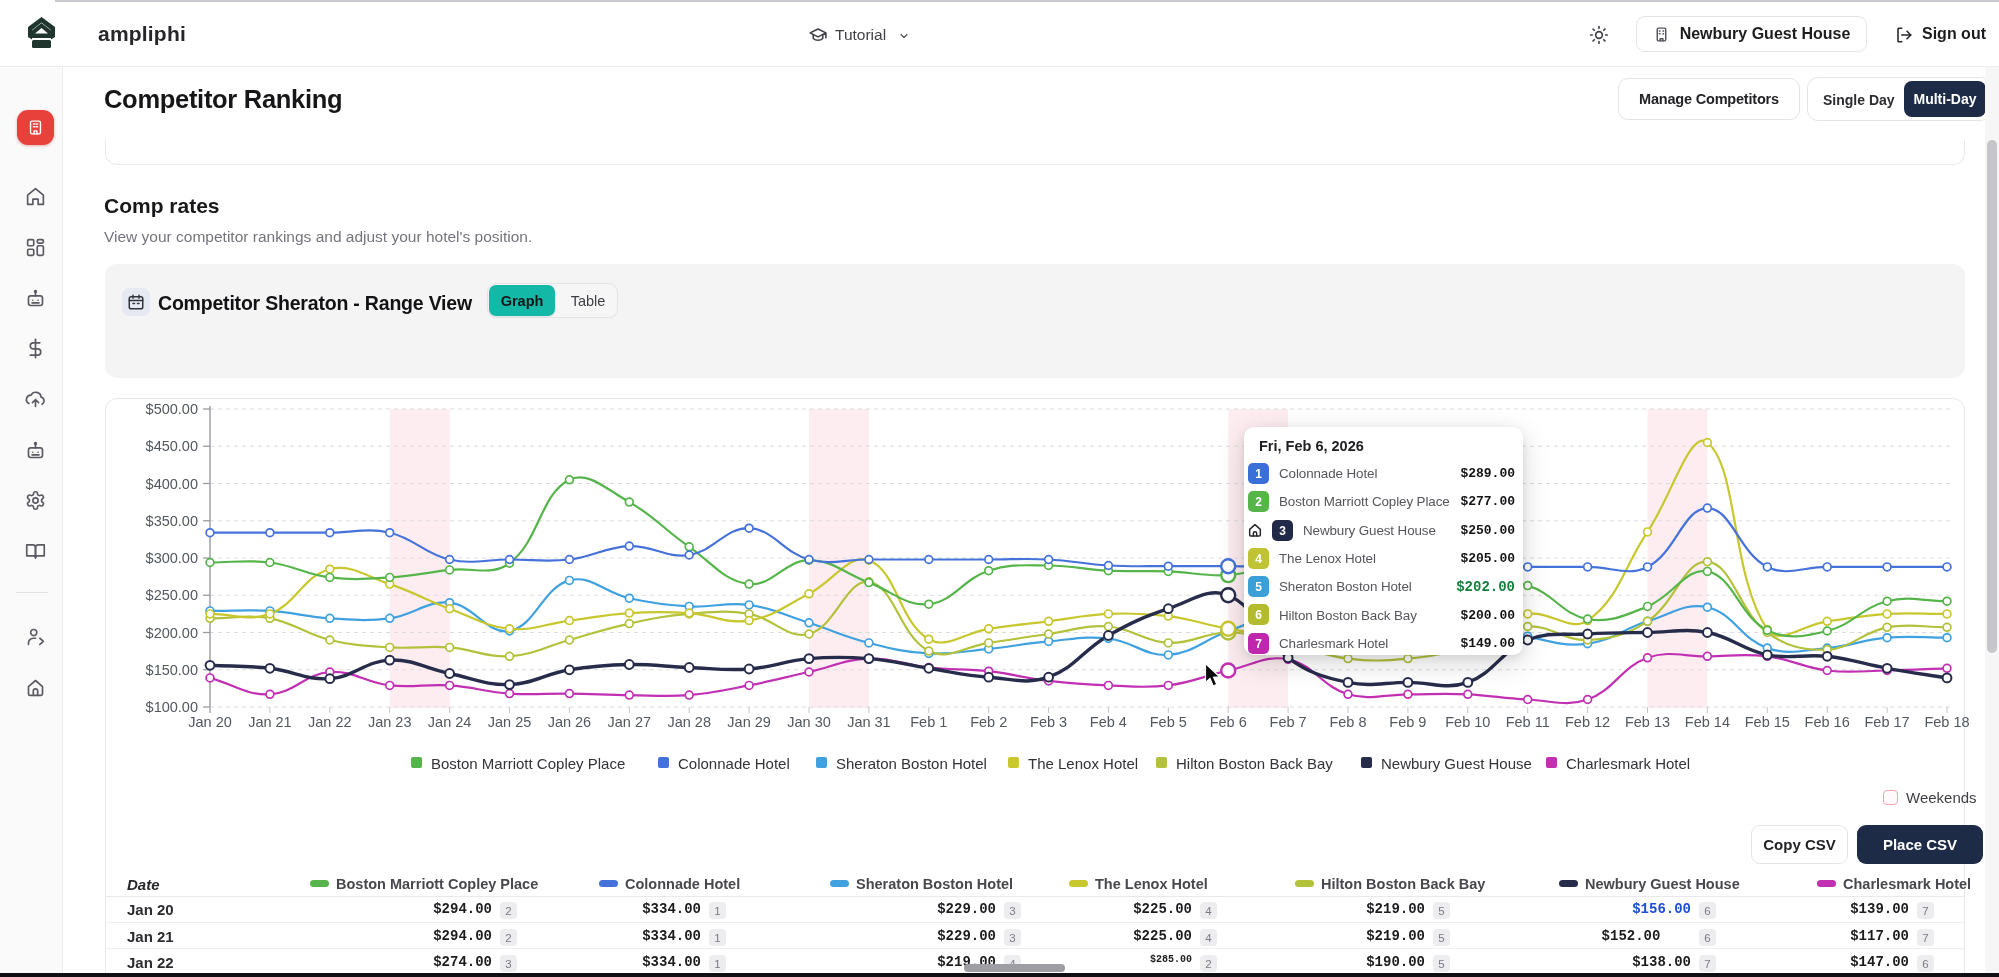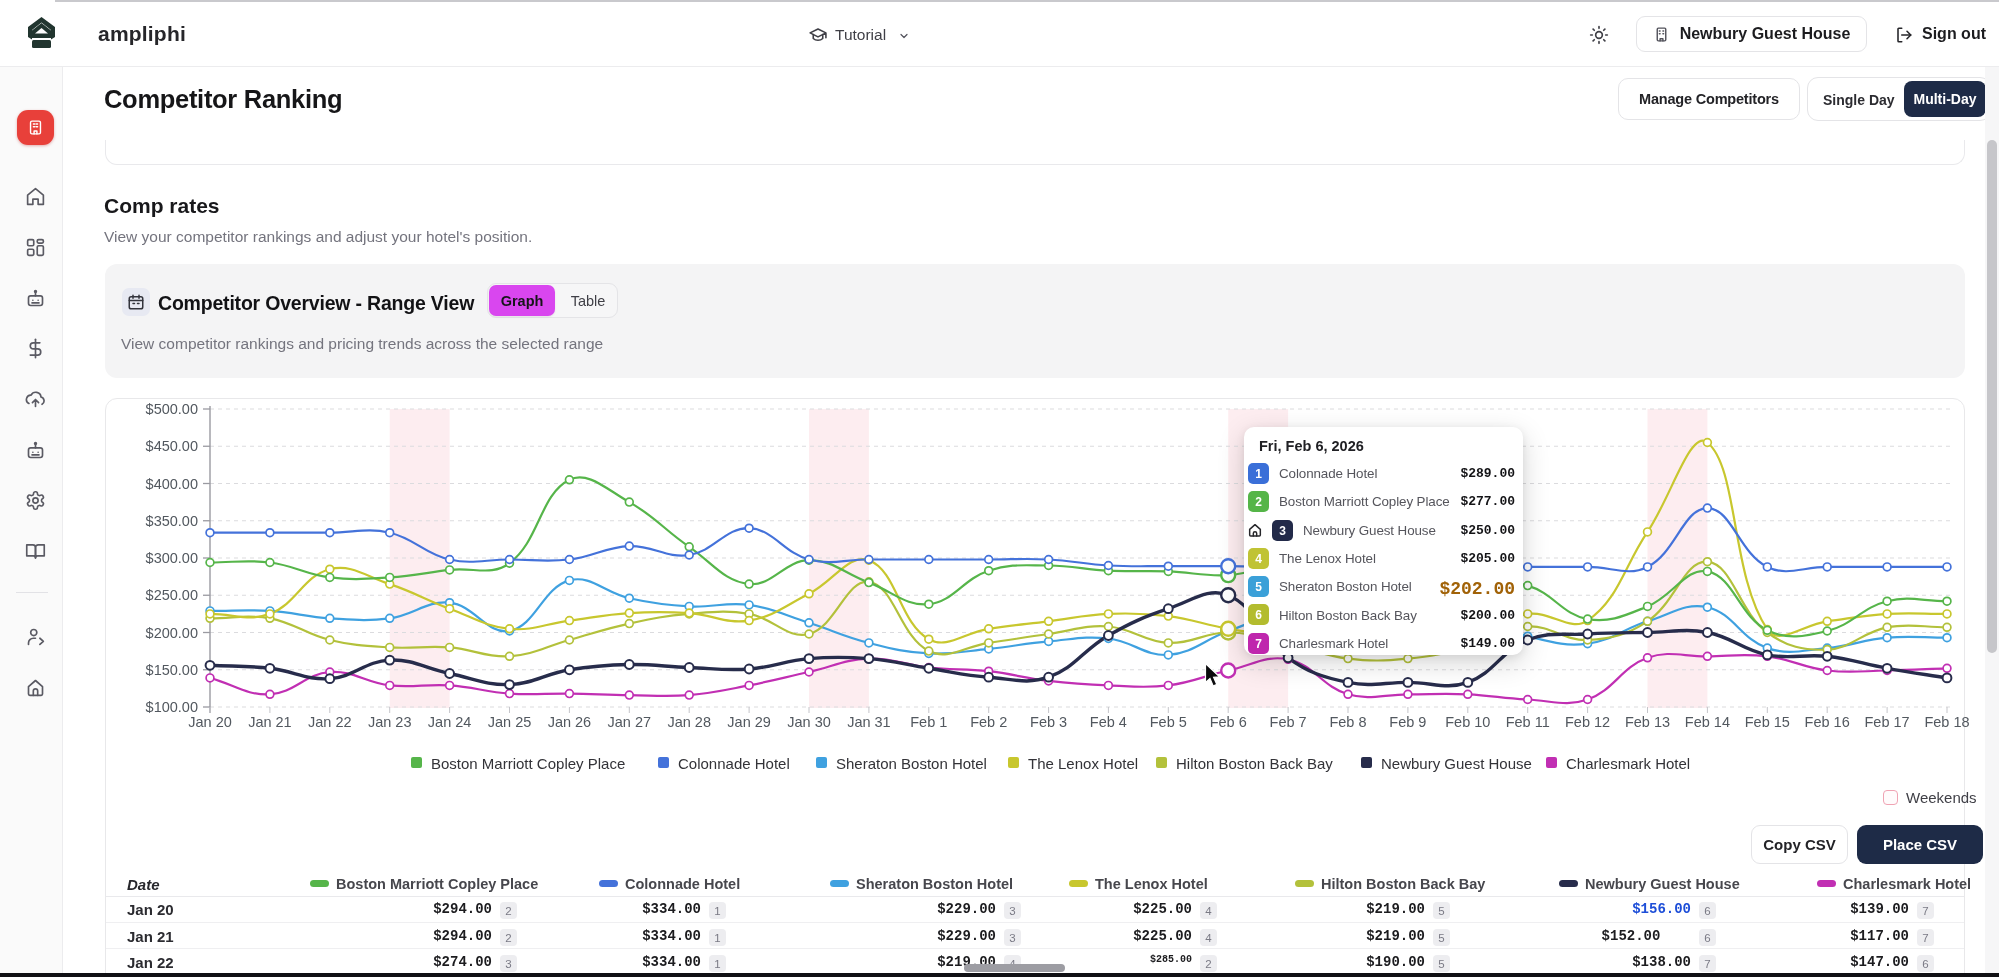--- a/index.html
+++ b/index.html
@@ -123,25 +123,24 @@
 <div class="abs" style="left:104px;top:228px;font-size:15.5px;color:#74747e;">View your competitor rankings and adjust your hotel's position.</div>
 
 <div class="abs" style="left:105px;top:264px;width:1860px;height:114px;background:#f4f4f5;border-radius:12px;"></div>
 <div class="abs" style="left:122px;top:288px;width:28px;height:28px;border-radius:7px;background:#e7e9f2;display:flex;align-items:center;justify-content:center;">
   <svg width="18" height="18" viewBox="0 0 24 24" fill="none" stroke="#33343c" stroke-width="2" stroke-linecap="round" stroke-linejoin="round">
         <rect x="3" y="5" width="18" height="16" rx="2.5"></rect>
         <path d="M8 3v4M16 3v4M3 10h18"></path>
         <path d="M8 14h2M14 14h2"></path>
       </svg>
 </div>
-<div class="abs" style="left:158px;top:292px;font-size:19.5px;font-weight:bold;color:#121215;letter-spacing:-0.2px;">Competitor Overview - Range View</div>
+<div class="abs" style="left:158px;top:292px;font-size:19.5px;font-weight:bold;color:#121215;letter-spacing:-0.2px;">Competitor Sheraton - Range View</div>
 <div class="abs" style="left:487px;top:283px;width:131px;height:35px;border:1px solid #e4e4e7;background:#f6f6f7;border-radius:9px;"></div>
-<div class="abs" style="left:489px;top:285px;width:66px;height:31px;background:#d946ef;border-radius:7px;box-shadow:0 1px 2px rgba(0,0,0,0.08);display:flex;align-items:center;justify-content:center;font-size:14.5px;font-weight:bold;color:#151518;">Graph</div>
+<div class="abs" style="left:489px;top:285px;width:66px;height:31px;background:#14b8a6;border-radius:7px;box-shadow:0 1px 2px rgba(0,0,0,0.08);display:flex;align-items:center;justify-content:center;font-size:14.5px;font-weight:bold;color:#151518;">Graph</div>
 <div class="abs" style="left:560px;top:285px;width:56px;height:31px;display:flex;align-items:center;justify-content:center;font-size:14.5px;color:#3f3f46;">Table</div>
-<div class="abs" style="left:121px;top:335px;font-size:15.5px;color:#74747e;">View competitor rankings and pricing trends across the selected range</div>
 
 <div class="abs" style="left:105px;top:398px;width:1860px;height:640px;background:#fff;border:1px solid #e8e8ea;border-radius:12px;"></div>
 <svg width="1999" height="780" viewBox="0 0 1999 780" style="position:absolute;left:0;top:0;" font-family="Liberation Sans, sans-serif">
 <rect x="389.7" y="409" width="59.9" height="299" fill="rgba(240,82,110,0.10)"></rect>
 <rect x="809.0" y="409" width="59.9" height="299" fill="rgba(240,82,110,0.10)"></rect>
 <rect x="1228.2" y="409" width="59.9" height="299" fill="rgba(240,82,110,0.10)"></rect>
 <rect x="1647.5" y="409" width="59.9" height="299" fill="rgba(240,82,110,0.10)"></rect>
 <line x1="210" y1="707.00" x2="1950" y2="707.00" stroke="#dbdbde" stroke-width="1.15" stroke-dasharray="4 4"></line>
 <line x1="203" y1="707.00" x2="210" y2="707.00" stroke="#9a9aa1" stroke-width="1.3"></line>
 <text x="198" y="707.00" text-anchor="end" dominant-baseline="central" font-size="14.5" fill="#52585f">$100.00</text>
@@ -547,21 +546,21 @@
       <path d="M9.5 21v-4a2.5 2.5 0 0 1 5 0v4"></path>
     </svg>
 <div class="abs" style="left:1272px;top:520px;width:21px;height:21px;border-radius:5px;background:#222a49;display:flex;align-items:center;justify-content:center;font-size:12px;font-weight:bold;color:#fff;">3</div>
 <div class="abs" style="left:1303px;top:523px;font-size:13.4px;color:#55555c;letter-spacing:-0.1px;">Newbury Guest House</div>
 <div class="abs mono" style="left:1400px;top:523px;width:115px;text-align:right;font-size:13px;font-weight:bold;color:#131316;">$250.00</div>
 <div class="abs" style="left:1248px;top:548px;width:21px;height:21px;border-radius:5px;background:#c0c334;display:flex;align-items:center;justify-content:center;font-size:12px;font-weight:bold;color:#fff;">4</div>
 <div class="abs" style="left:1279px;top:551px;font-size:13.4px;color:#55555c;letter-spacing:-0.1px;">The Lenox Hotel</div>
 <div class="abs mono" style="left:1400px;top:551px;width:115px;text-align:right;font-size:13px;font-weight:bold;color:#131316;">$205.00</div>
 <div class="abs" style="left:1248px;top:576px;width:21px;height:21px;border-radius:5px;background:#3ba0d8;display:flex;align-items:center;justify-content:center;font-size:12px;font-weight:bold;color:#fff;">5</div>
 <div class="abs" style="left:1279px;top:579px;font-size:13.4px;color:#55555c;letter-spacing:-0.1px;">Sheraton Boston Hotel</div>
-<div class="abs mono" style="left:1400px;top:579px;width:115px;text-align:right;font-size:18px;font-weight:bold;color:#a16207;">$202.00</div>
+<div class="abs mono" style="left:1400px;top:579px;width:115px;text-align:right;font-size:14px;font-weight:bold;color:#15803d;">$202.00</div>
 <div class="abs" style="left:1248px;top:604px;width:21px;height:21px;border-radius:5px;background:#b3bc2e;display:flex;align-items:center;justify-content:center;font-size:12px;font-weight:bold;color:#fff;">6</div>
 <div class="abs" style="left:1279px;top:608px;font-size:13.4px;color:#55555c;letter-spacing:-0.1px;">Hilton Boston Back Bay</div>
 <div class="abs mono" style="left:1400px;top:608px;width:115px;text-align:right;font-size:13px;font-weight:bold;color:#131316;">$200.00</div>
 <div class="abs" style="left:1248px;top:633px;width:21px;height:21px;border-radius:5px;background:#bf27ad;display:flex;align-items:center;justify-content:center;font-size:12px;font-weight:bold;color:#fff;">7</div>
 <div class="abs" style="left:1279px;top:636px;font-size:13.4px;color:#55555c;letter-spacing:-0.1px;">Charlesmark Hotel</div>
 <div class="abs mono" style="left:1400px;top:636px;width:115px;text-align:right;font-size:13px;font-weight:bold;color:#131316;">$149.00</div>
 
 <svg class="abs" style="left:1202px;top:662px;" width="20" height="26" viewBox="0 0 20 26">
   <path d="M3.5 1.5 L3.5 20.5 L8 16.5 L11.2 24 L14.8 22.4 L11.6 15.2 L17.5 14.8 Z" fill="#0b0b0d" stroke="#fff" stroke-width="1.2"></path>
 </svg>

